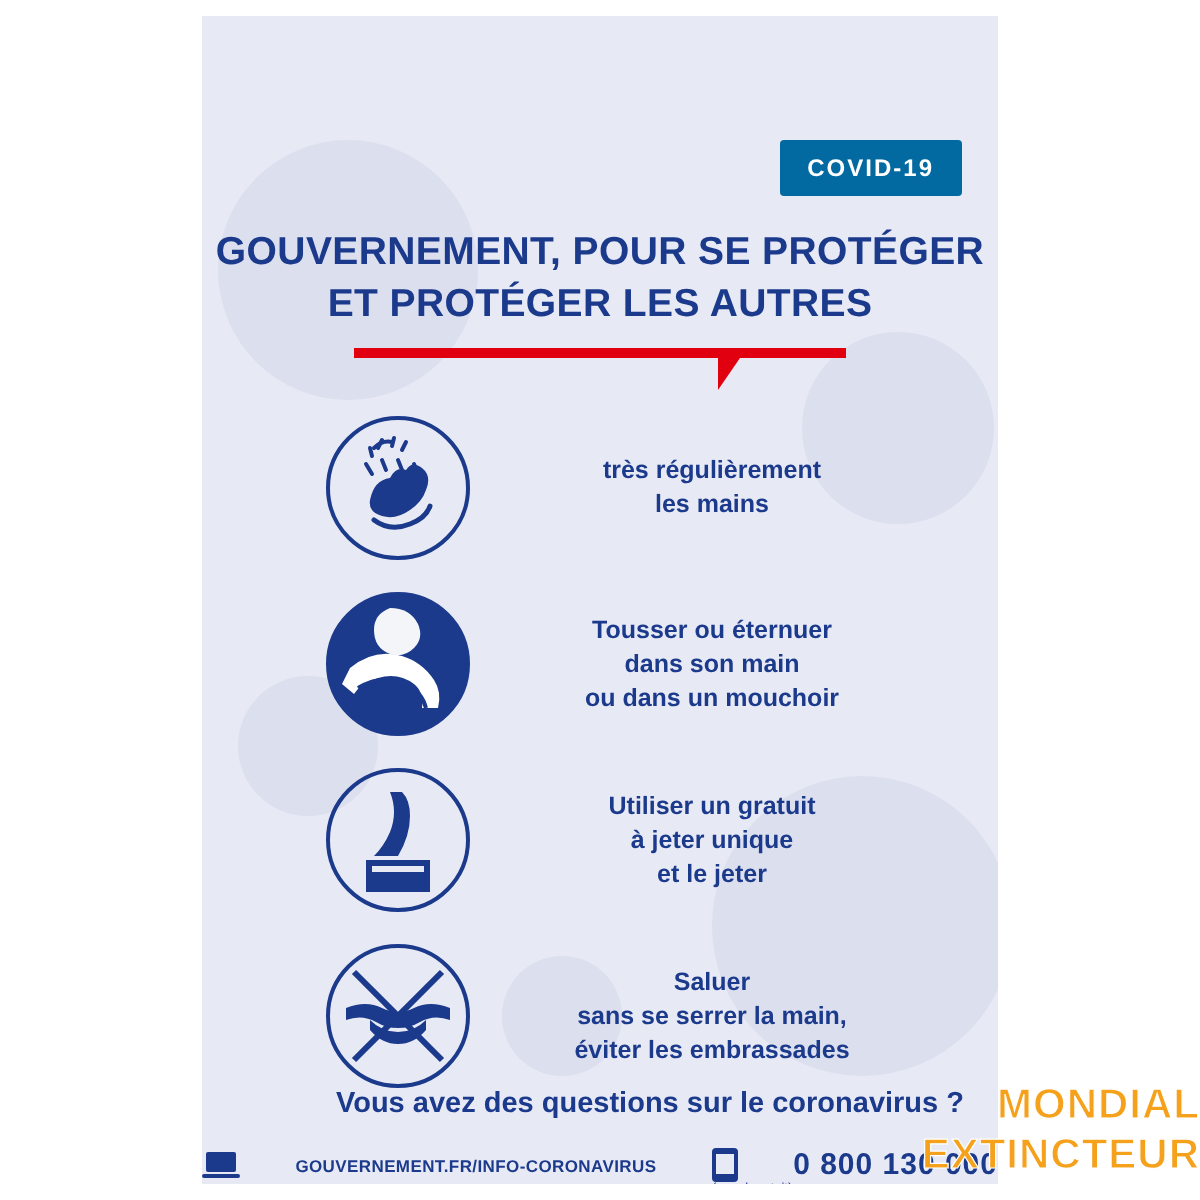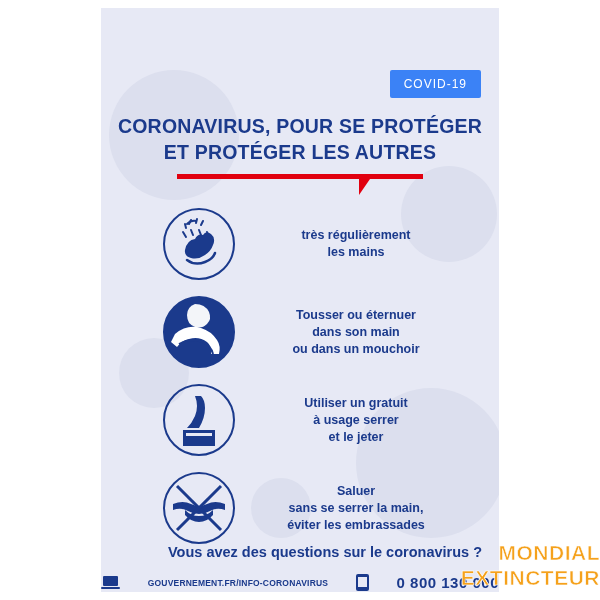--- a/index.html
+++ b/index.html
@@ -39,24 +39,24 @@
   .v2 { width: 96px; height: 96px; left: 300px; top: 158px; }
   .v3 { width: 150px; height: 150px; left: 255px; top: 380px; }
   .v4 { width: 70px; height: 70px; left: 18px; top: 330px; }
   .v5 { width: 60px; height: 60px; left: 150px; top: 470px; }
 
   
   .badge {
     position: absolute;
     right: 18px;
     top: 62px;
-    background: #3b82f6;
+    background: #0369a1;
     color: #ffffff;
     font-size: 12px;
-    font-weight: normal;
+    font-weight: bold;
     letter-spacing: 1px;
     padding: 7px 14px;
     border-radius: 2px;
   }
 
   
   .title {
     position: absolute;
     left: 0;
     top: 105px;
@@ -232,21 +232,21 @@
 
     <div class="virus v1"></div>
     <div class="virus v2"></div>
     <div class="virus v3"></div>
     <div class="virus v4"></div>
     <div class="virus v5"></div>
 
     <div class="badge">COVID-19</div>
 
     <div class="title">
-      <div>CORONAVIRUS, POUR SE PROTÉGER</div>
+      <div>GOUVERNEMENT, POUR SE PROTÉGER</div>
       <div>ET PROTÉGER LES AUTRES</div>
     </div>
     <div class="redline"></div>
     <div class="redpoint"></div>
 
     <div class="rows">
 
       <div class="row">
         <div class="circle">
           <svg viewBox="0 0 68 68" width="68" height="68" aria-hidden="true">
@@ -283,21 +283,21 @@
       <div class="row">
         <div class="circle">
           <svg viewBox="0 0 68 68" width="68" height="68" aria-hidden="true">
             <path d="M30 10 q4 10 0 20 q-3 7 -8 12 l12 0 q6 -10 6 -20 q0 -8 -4 -12z" fill="#1b3a8c"></path>
             <rect x="18" y="44" width="32" height="16" fill="#1b3a8c"></rect>
             <rect x="21" y="47" width="26" height="3" fill="#e7e9f5"></rect>
           </svg>
         </div>
         <div class="text">
           <div>Utiliser un gratuit</div>
-          <div>à usage serrer</div>
+          <div>à jeter unique</div>
           <div>et le jeter</div>
         </div>
       </div>
 
       <div class="row">
         <div class="circle">
           <svg viewBox="0 0 68 68" width="68" height="68" aria-hidden="true">
             <path d="M8 30 q10 -4 18 0 q4 2 8 2 q4 0 8 -2 q8 -4 18 0 l0 6 q-8 -3 -15 1 q-5 3 -11 3 q-6 0 -11 -3 q-7 -4 -15 -1z" fill="#1b3a8c"></path>
             <path d="M20 36 q6 6 14 6 q8 0 14 -6 l0 5 q-6 7 -14 7 q-8 0 -14 -7z" fill="#1b3a8c"></path>
             <line x1="12" y1="12" x2="56" y2="56" stroke="#1b3a8c" stroke-width="3"></line>

